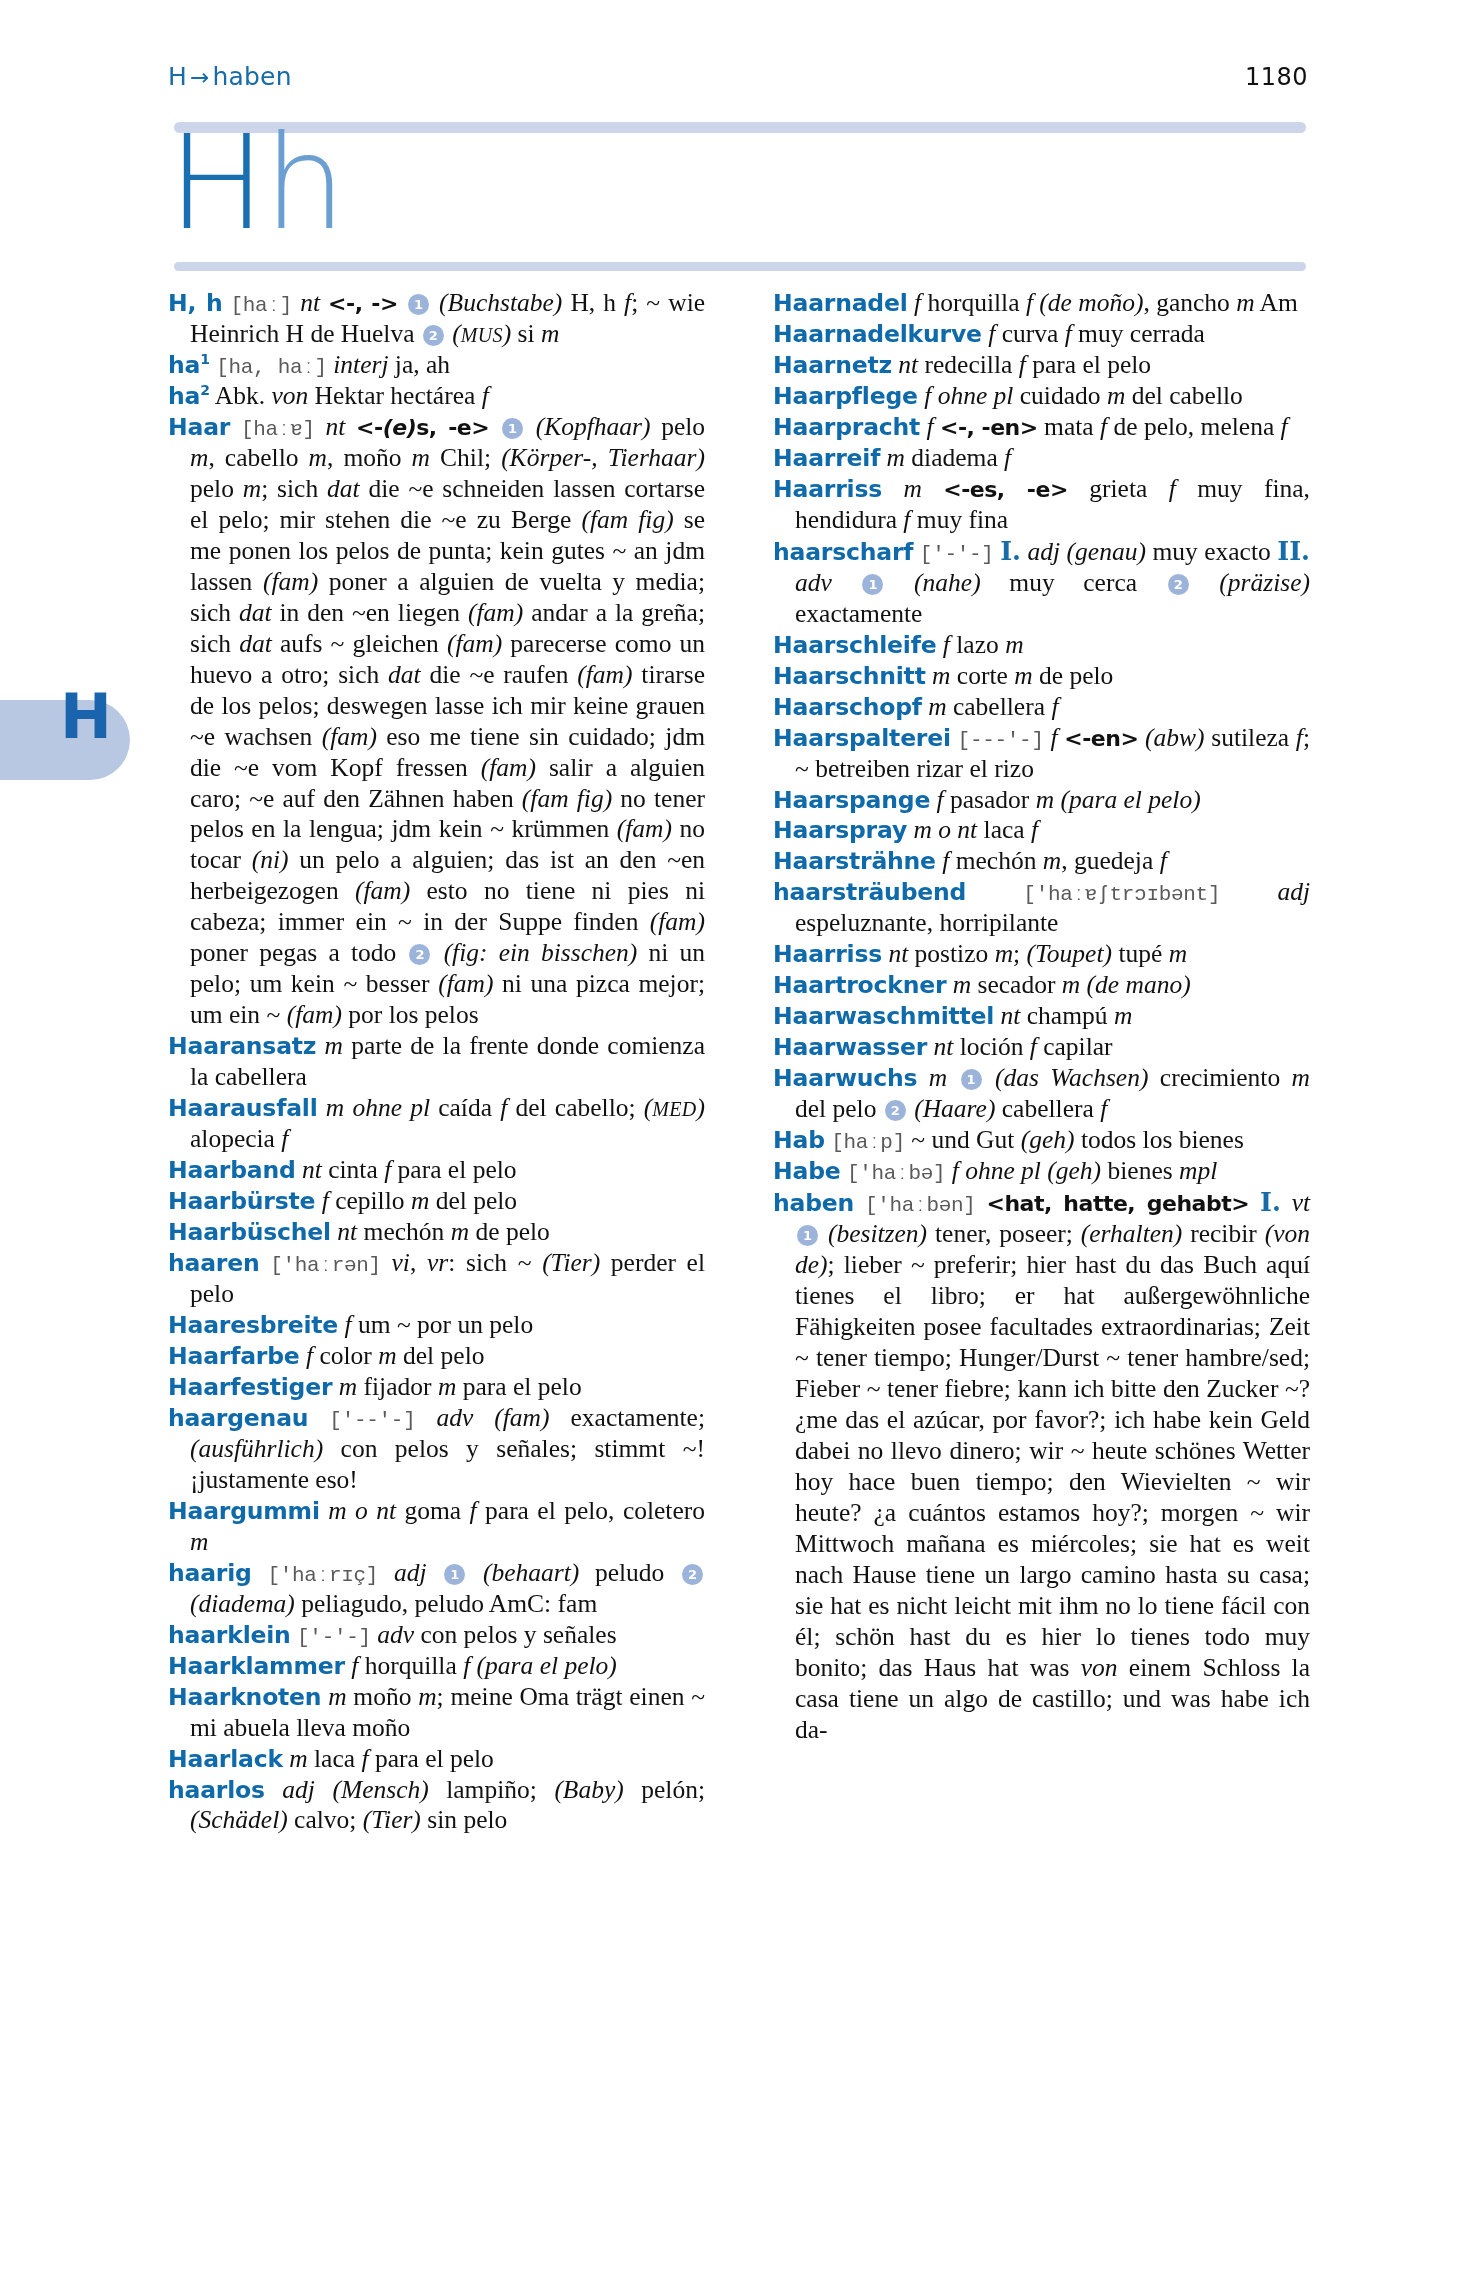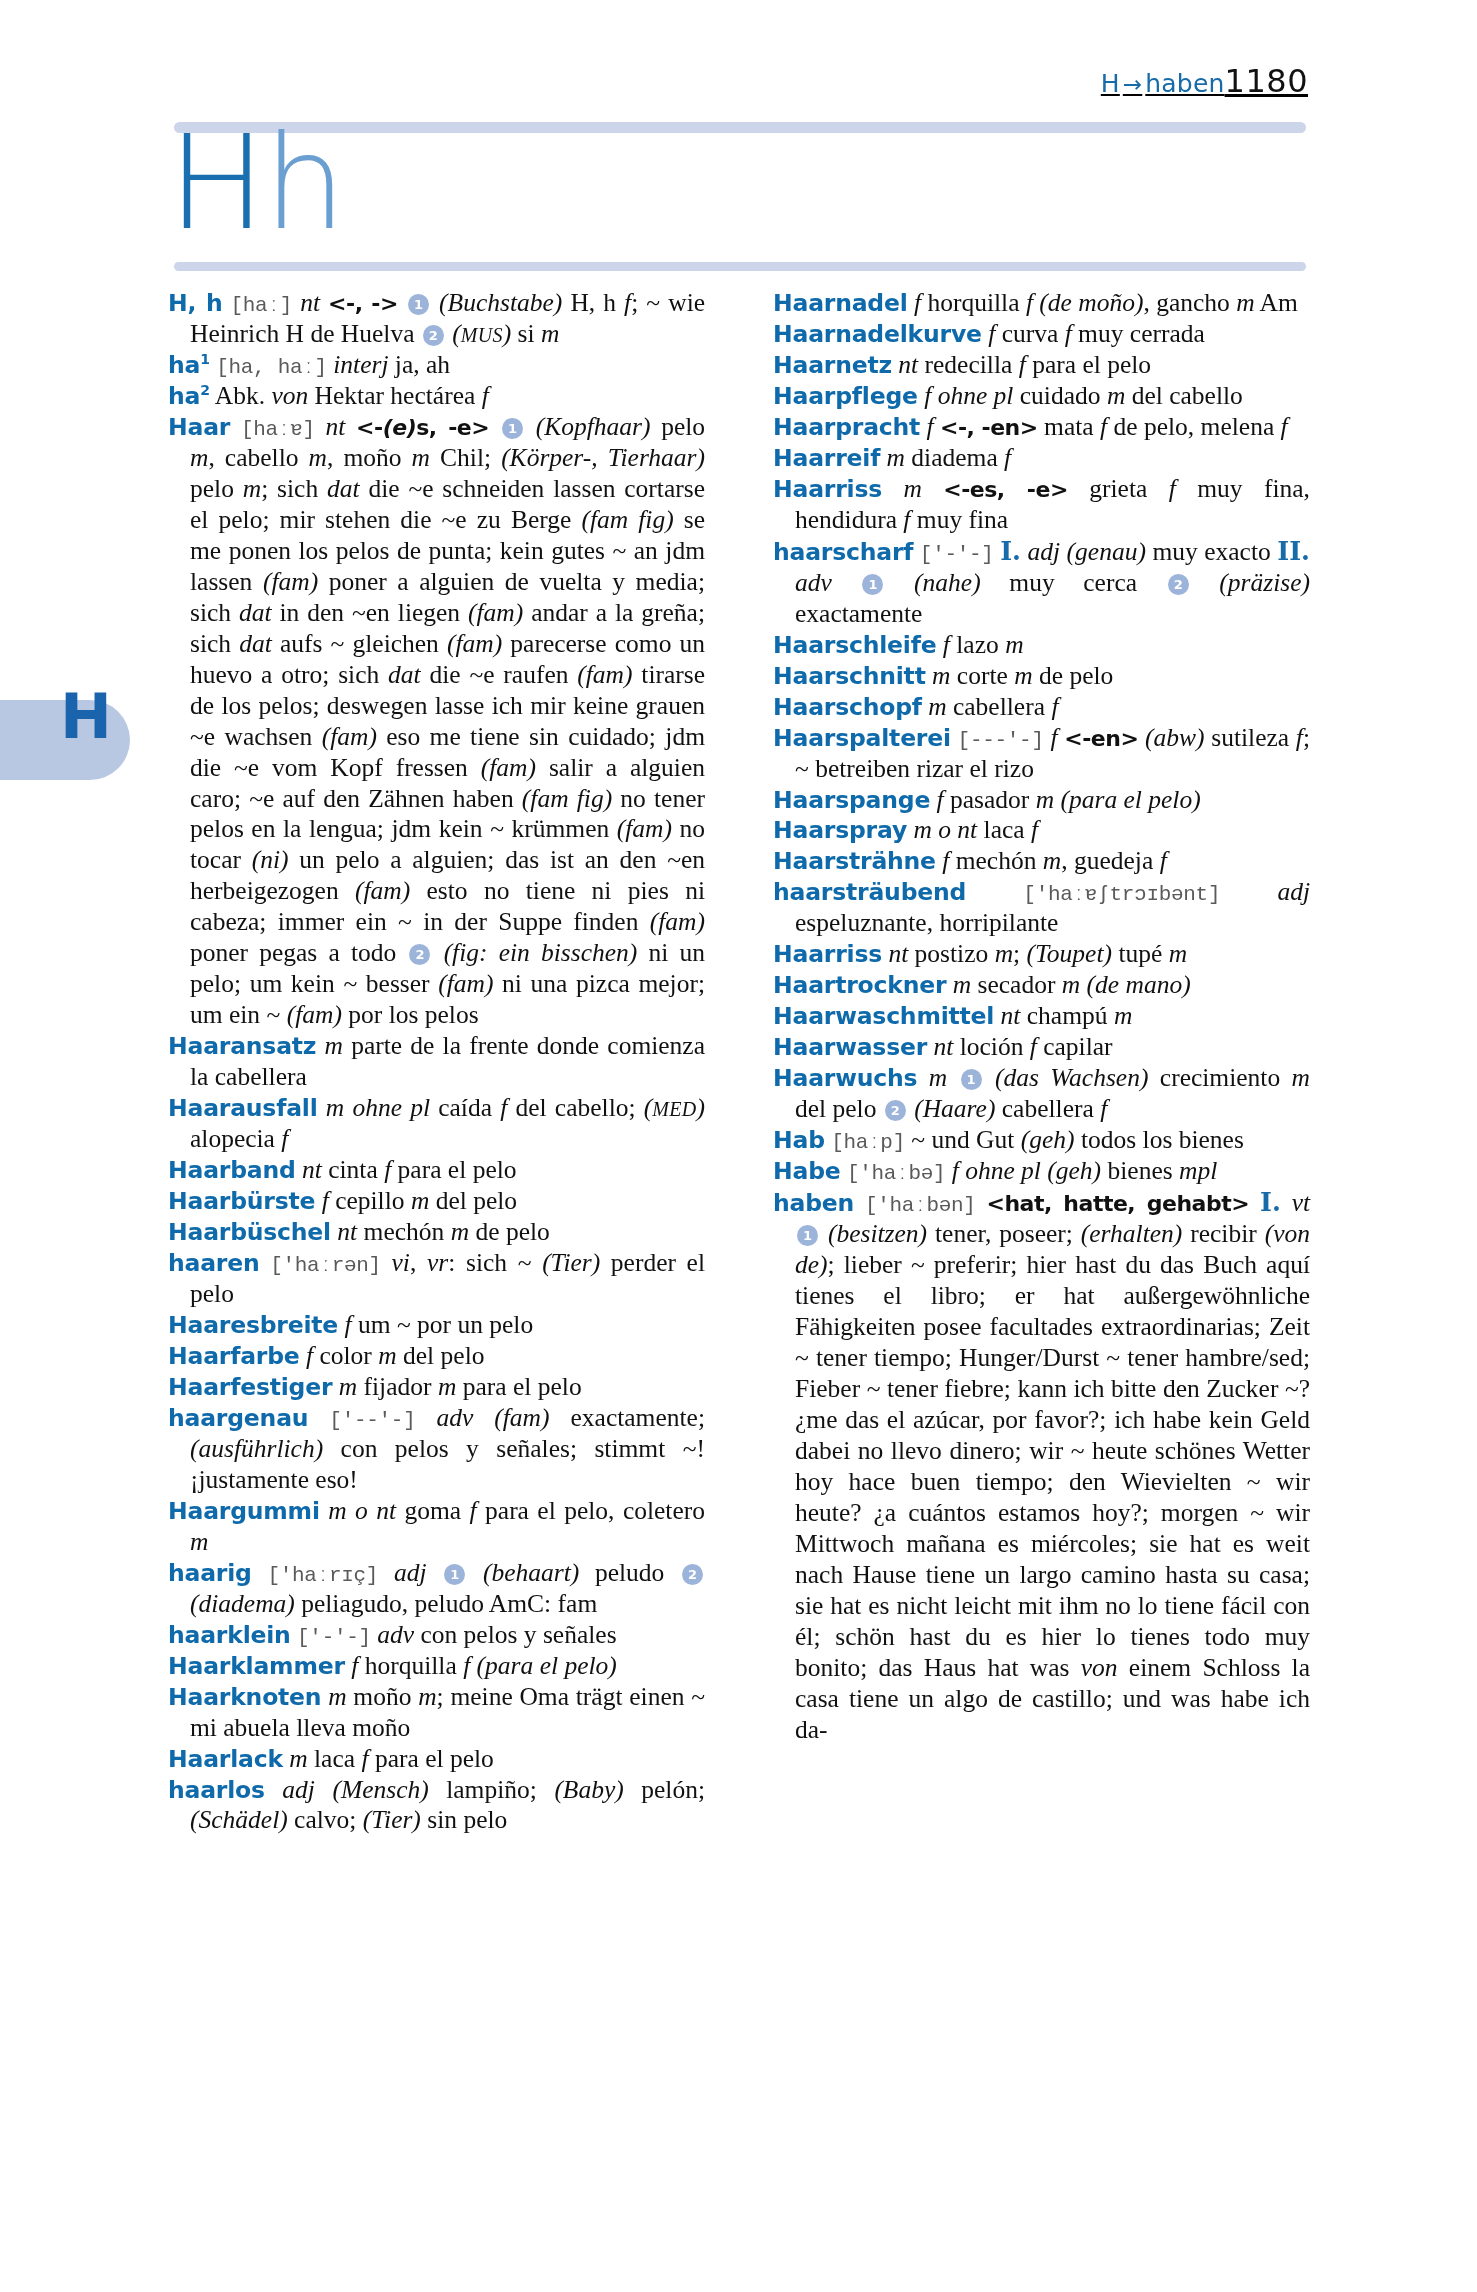--- a/index.html
+++ b/index.html
@@ -25,34 +25,33 @@
   }
 
   
   #runhead {
     position: absolute;
     left: 168px;
     top: 62px;
     width: 1140px;
     display: flex;
     align-items: baseline;
-    justify-content: flex-end;
-    text-decoration: underline;
+    justify-content: space-between;
   }
   #runhead .rh-left {
     font-family: "DejaVu Sans", sans-serif;
     font-size: 25px;
     color: #176ba8;
     letter-spacing: .2px;
     white-space: nowrap;
   }
   #runhead .rh-left .arrow { font-size: 23px; padding: 0 3px; }
   #runhead .rh-page {
     font-family: "DejaVu Sans", sans-serif;
-    font-size: 32px;
+    font-size: 24px;
     color: #111;
     letter-spacing: .5px;
   }
 
   
   #rule-top {
     position: absolute;
     left: 174px;
     top: 122px;
     width: 1132px;

